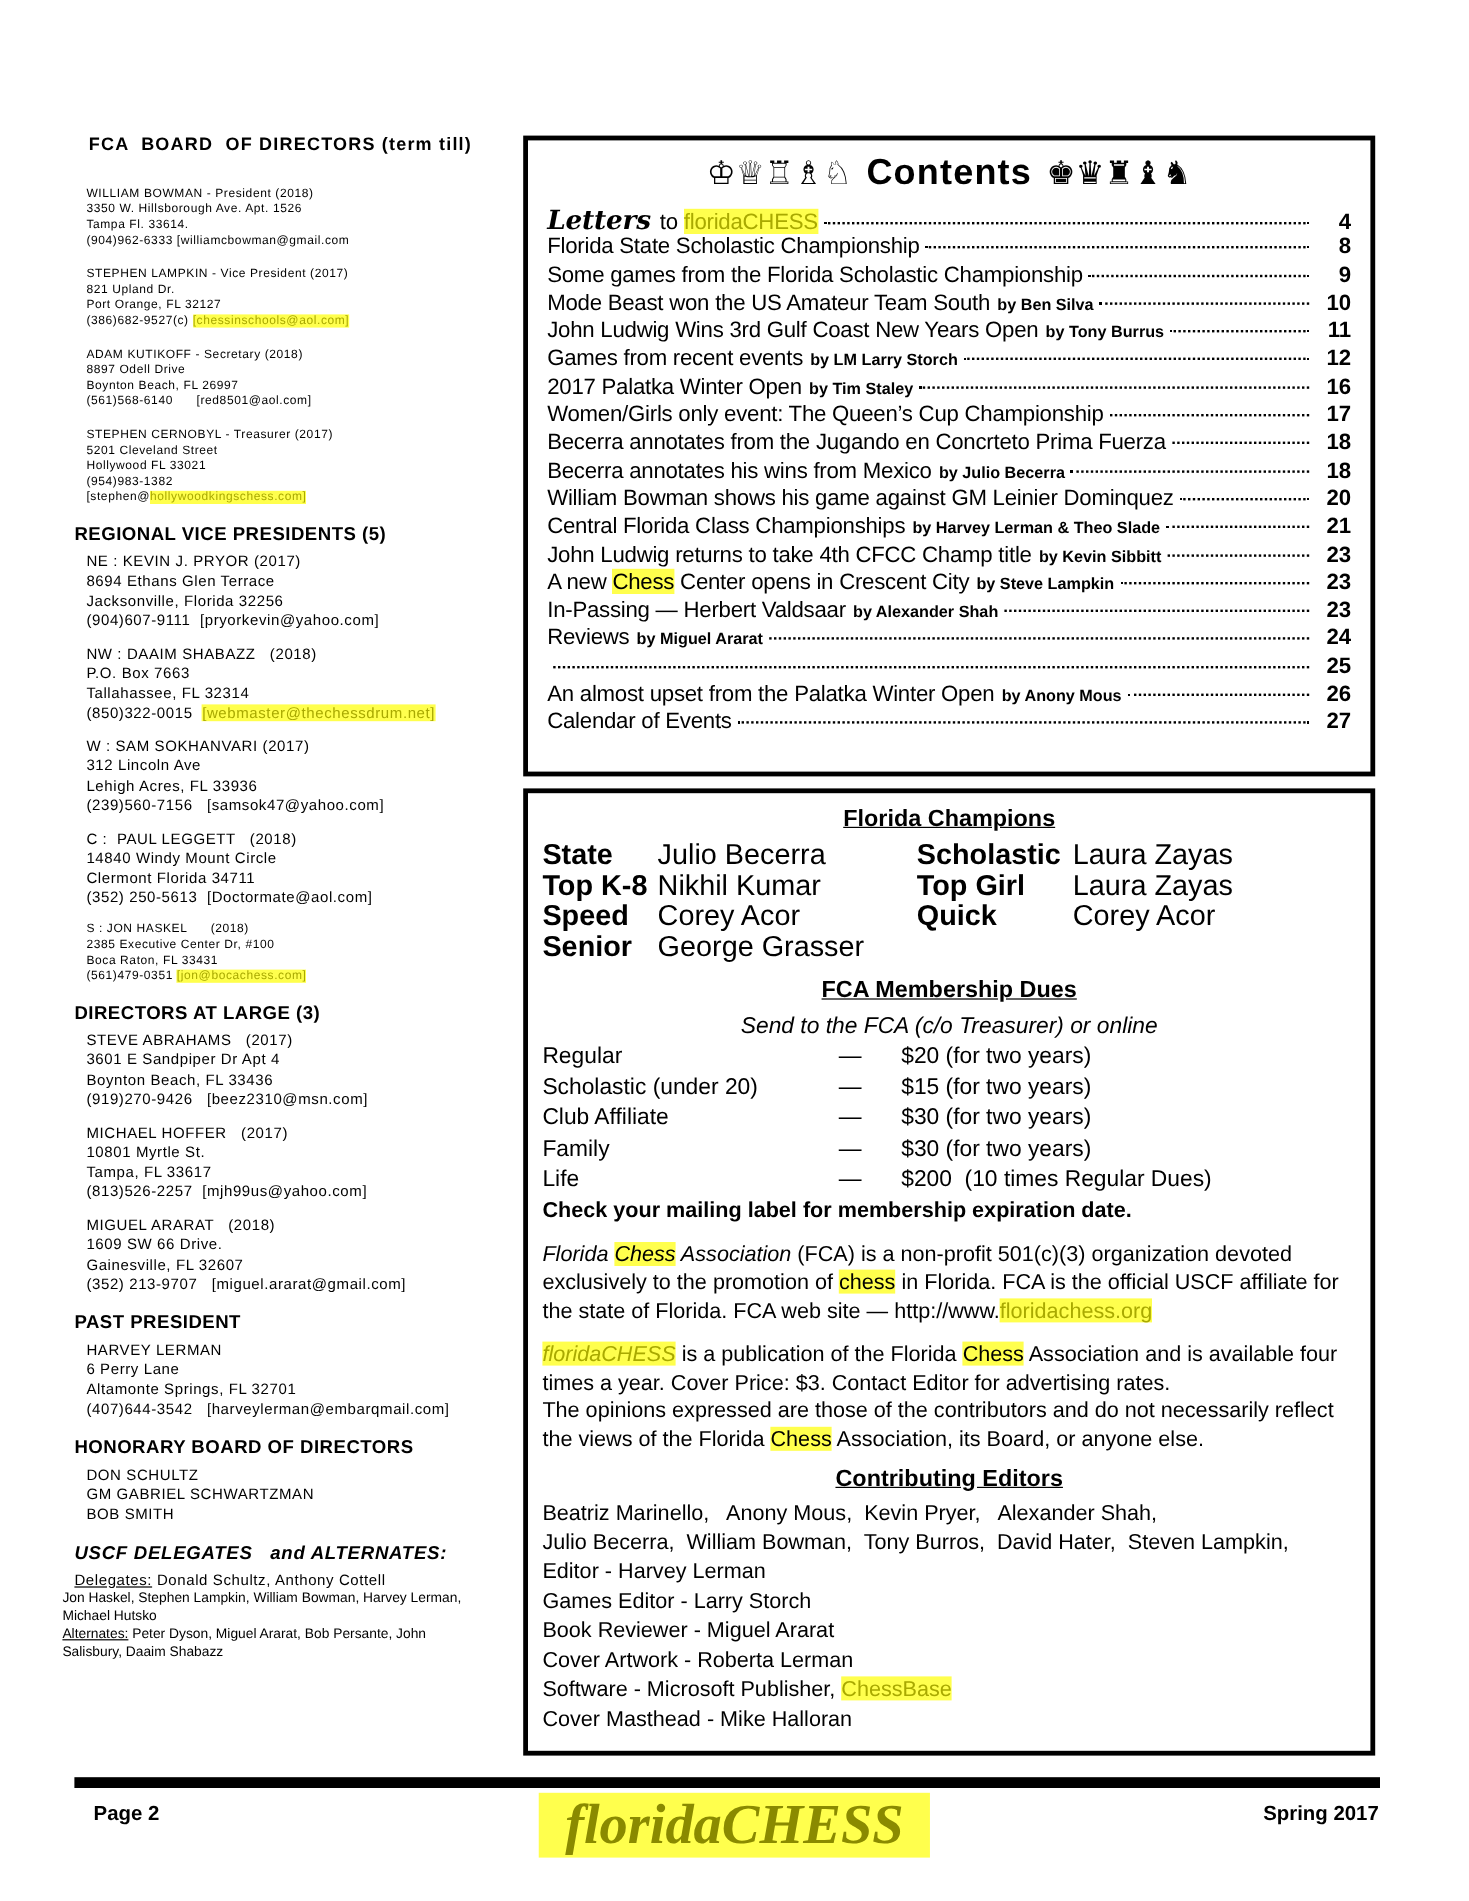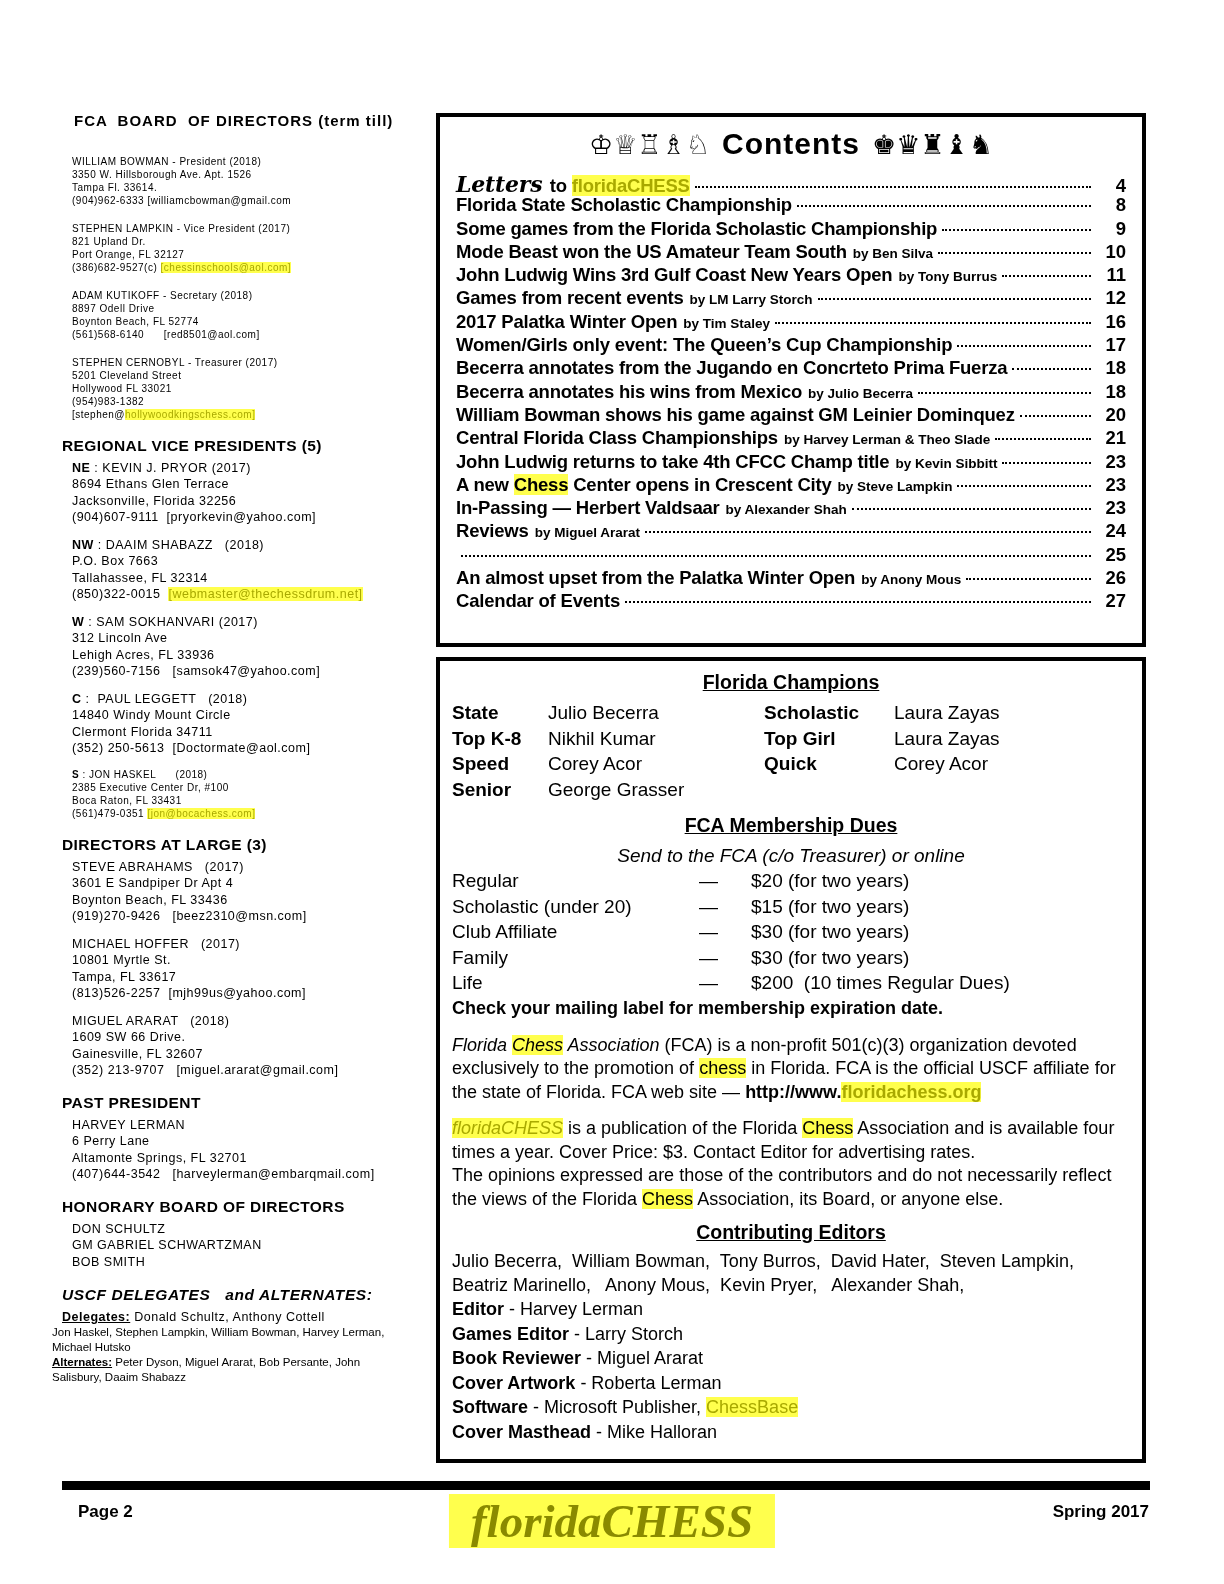--- a/index.html
+++ b/index.html
@@ -2,21 +2,21 @@
 <html><head>
 <meta charset="utf-8">
 <style>
   html,body{margin:0;padding:0;}
   body{
     width:1224px;height:1584px;position:relative;background:#ffffff;
     font-family:"Liberation Sans",sans-serif;color:#000;
   }
   .hl{background:#ffff4d;}
   .ol{color:#a9a900;}
-  .b{font-weight:bold;}
+  .b{font-weight:normal;}
   .i{font-style:italic;}
   .u{text-decoration:underline;}
   .script{font-family:"DejaVu Serif",serif;font-style:italic;font-weight:bold;font-size:22px;}
 
   
   .left-col{position:absolute;left:62px;top:112px;width:374px;}
   .board-title{font-size:15px;font-weight:bold;letter-spacing:1px;margin-bottom:26px;padding-left:12px;white-space:pre-wrap;}
   .board-heading{font-size:15.5px;font-weight:bold;letter-spacing:.4px;margin:16px 0 5px 0;white-space:pre-wrap;}
   .board-heading.it{font-style:italic;letter-spacing:.6px;}
   .board-entry{margin:0 0 15px 10px;font-size:10px;line-height:1.3;letter-spacing:.5px;}
@@ -39,21 +39,21 @@
   .toc-dots{flex:1;border-bottom:2.4px dotted #000;margin:0 5px;transform:translateY(-4px);min-width:12px;}
   .toc-page{width:30px;text-align:right;font-size:18.5px;font-weight:bold;}
 
   
   .info-box{
     position:absolute;left:436px;top:657px;width:710px;height:806px;
     box-sizing:border-box;border:4px solid #000;padding:8px 12px;
     font-size:18px;
   }
   .center-heading{text-align:center;font-size:19.5px;font-weight:bold;text-decoration:underline;margin:2px 0 6px 0;}
-  .champ-row{display:flex;line-height:25.5px;font-size:19px;white-space:pre-wrap;}
+  .champ-row{display:flex;line-height:25.5px;font-size:24px;white-space:pre-wrap;}
   .champ-l1{width:96px;font-weight:bold;}
   .champ-v1{width:216px;}
   .champ-l2{width:130px;font-weight:bold;}
   .champ-v2{flex:1;}
   .dues-intro{font-style:italic;font-size:19px;line-height:25px;text-align:center;}
   .dues-row{display:flex;font-size:19px;line-height:25.5px;white-space:pre-wrap;}
   .dues-label{width:247px;}
   .dues-dash{width:52px;}
   .dues-value{flex:1;}
   .dues-note{font-weight:bold;font-size:18px;line-height:25px;}
@@ -87,21 +87,21 @@
       </div>
       <div class="board-entry">
         <div class="board-line"><span>STEPHEN LAMPKIN - Vice President (2017)</span></div>
         <div class="board-line"><span>821 Upland Dr.</span></div>
         <div class="board-line"><span>Port Orange, FL 32127</span></div>
         <div class="board-line"><span>(386)682-9527(c) </span><span class="hl ol">[chessinschools@aol.com]</span></div>
       </div>
       <div class="board-entry">
         <div class="board-line"><span>ADAM KUTIKOFF - Secretary (2018)</span></div>
         <div class="board-line"><span>8897 Odell Drive</span></div>
-        <div class="board-line"><span>Boynton Beach, FL 52774</span></div>
+        <div class="board-line"><span>Boynton Beach, FL 26997</span></div>
         <div class="board-line"><span>(561)568-6140      [red8501@aol.com]</span></div>
       </div>
       <div class="board-entry">
         <div class="board-line"><span>STEPHEN CERNOBYL - Treasurer (2017)</span></div>
         <div class="board-line"><span>5201 Cleveland Street</span></div>
         <div class="board-line"><span>Hollywood FL 33021</span></div>
         <div class="board-line"><span>(954)983-1382</span></div>
         <div class="board-line"><span>[stephen@</span><span class="hl ol">hollywoodkingschess.com]</span></div>
       </div>
       <div class="board-heading">REGIONAL VICE PRESIDENTS (5)</div>
@@ -226,22 +226,22 @@
       <div class="dues-row"><span class="dues-label">Life</span><span class="dues-dash">—</span><span class="dues-value">$200  (10 times Regular Dues)</span></div>
     </div>
   <div class="dues-note">Check your mailing label for membership expiration date.</div>
 
   <div class="para"><span class="i">Florida </span><span class="hl i">Chess</span><span class="i"> Association</span><span> (FCA) is a non-profit 501(c)(3) organization devoted exclusively to the promotion of </span><span class="hl">chess</span><span> in Florida. FCA is the official USCF affiliate for the state of Florida. FCA web site — </span><span class="b">http://www.</span><span class="hl ol b">floridachess.org</span></div>
   <div class="para"><span class="hl ol i">floridaCHESS</span><span> is a publication of the Florida </span><span class="hl">Chess</span><span> Association and is available four times a year. Cover Price: $3. Contact Editor for advertising rates.
 The opinions expressed are those of the contributors and do not necessarily reflect the views of the Florida </span><span class="hl">Chess</span><span> Association, its Board, or anyone else.</span></div>
 
   <div class="center-heading editors-heading">Contributing Editors</div>
   <div>
+      <div class="editors-line">Beatriz Marinello,   Anony Mous,  Kevin Pryer,   Alexander Shah,</div>
       <div class="editors-line">Julio Becerra,  William Bowman,  Tony Burros,  David Hater,  Steven Lampkin,</div>
-      <div class="editors-line">Beatriz Marinello,   Anony Mous,  Kevin Pryer,   Alexander Shah,</div>
     </div>
 
   <div class="credits">
       <div class="credit-row"><span class="b">Editor</span><span> - Harvey Lerman</span></div>
       <div class="credit-row"><span class="b">Games Editor</span><span> - Larry Storch</span></div>
       <div class="credit-row"><span class="b">Book Reviewer</span><span> - Miguel Ararat</span></div>
       <div class="credit-row"><span class="b">Cover Artwork</span><span> - Roberta Lerman</span></div>
       <div class="credit-row"><span class="b">Software</span><span> - Microsoft Publisher, </span><span class="hl ol">ChessBase</span></div>
       <div class="credit-row"><span class="b">Cover Masthead</span><span> - Mike Halloran</span></div>
     </div>

